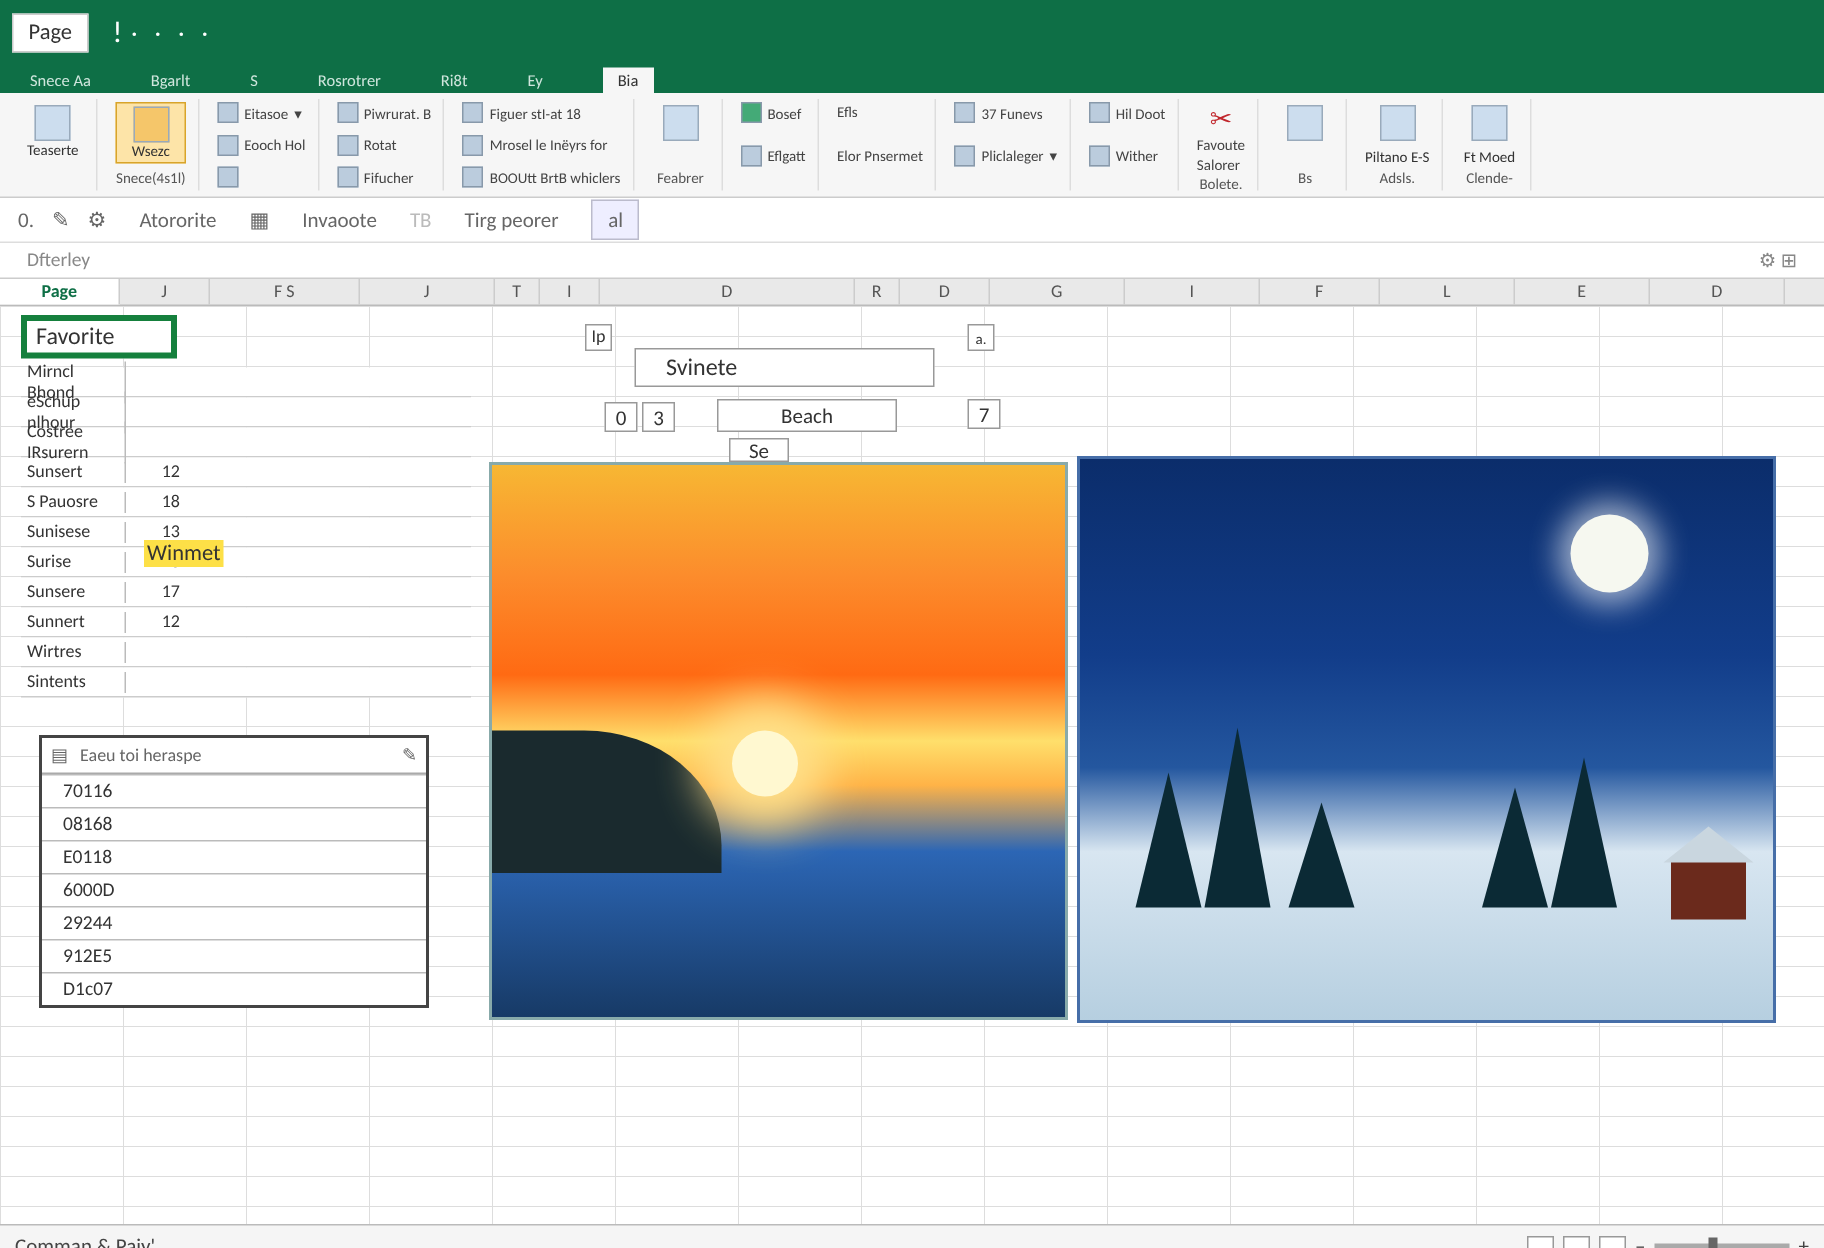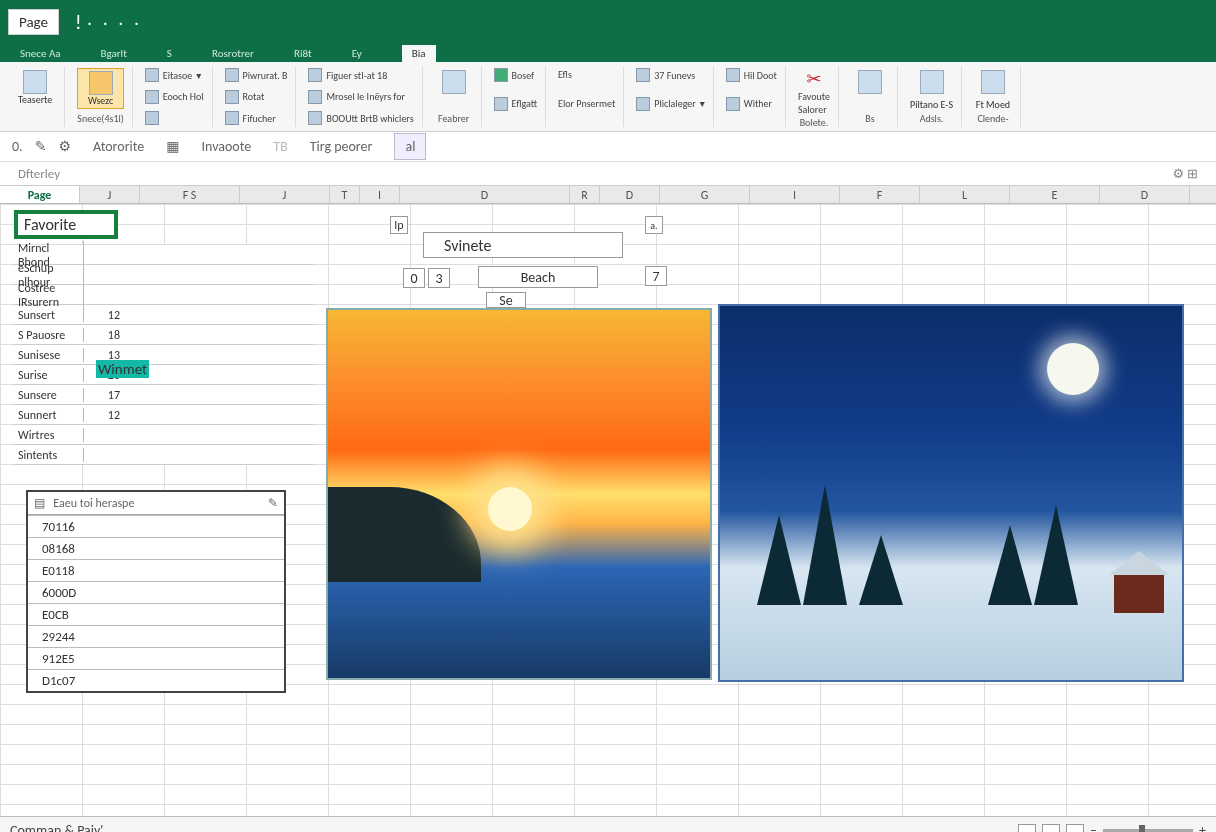--- a/index.html
+++ b/index.html
@@ -38,21 +38,21 @@
     background-image: linear-gradient(to right, #ddd 1px, transparent 1px),
                       linear-gradient(to bottom, #ddd 1px, transparent 1px);
     background-size: 82px 20px; }
   
   .leftpanel { position: absolute; left: 14px; top: 2px; width: 300px; }
   .favcell { border: 4px solid #15803d; font-size: 16px; padding: 1px 6px; margin-top: 4px; width: 104px; background: #fff; }
   .smallrows { margin-top: 6px; }
   .smallrows .srow { display: flex; align-items: center; height: 20px; border-bottom: 1px solid #ccc; font-size: 12px; background: #fff; }
   .smallrows .srow .l { width: 70px; border-right: 1px solid #bbb; padding-left: 4px; overflow: hidden; }
   .smallrows .srow .r { width: 40px; text-align: right; padding-right: 4px; }
-  .winetlbl { position: absolute; left: 96px; top: 156px; font-size: 15px; background: #14b8a6; padding: 0 2px; }
+  .winetlbl { position: absolute; left: 96px; top: 156px; font-size: 15px; background: #fde047; padding: 0 2px; }
   .numtable { position: absolute; left: 26px; top: 286px; width: 260px; border: 2px solid #444; background: #fff; }
   .numtable .hdr { display: flex; align-items: center; gap: 8px; padding: 4px 6px; border-bottom: 1px solid #aaa; font-size: 12px; color: #666; }
   .numtable .nr { border-top: 1px solid #bbb; height: 22px; display: flex; align-items: center; padding-left: 14px; font-size: 13px; }
   
   .absbox { position: absolute; background: #fff; border: 1px solid #999; display: flex; align-items: center; font-size: 14px; }
   
   .imgwrap { position: absolute; border: 2px solid #8aa; background: #ccc; }
   
   .sunset { background: linear-gradient(to bottom, #f7b733 0%, #fc8c2c 20%, #ff6a13 38%, #ffdf6b 50%, #ffb347 58%, #2c66b5 70%, #173a66 100%); }
   .sunset::after { content: ""; position: absolute; left: 42%; top: 48%; width: 44px; height: 44px; border-radius: 50%; background: #fff8d0; box-shadow: 0 0 30px 20px #ffe08a; }
@@ -315,21 +315,20 @@
     <div class="hdr">
         <span>▤</span>
         <span>Eaeu toi heraspe</span>
         <span style="margin-left:auto">✎</span>
       </div>
     <div id="numrows">
         <div class="nr">70116</div>
         <div class="nr">08168</div>
         <div class="nr">E0118</div>
         <div class="nr">6000D</div>
-        <div class="nr">E0CB</div>
         <div class="nr">29244</div>
         <div class="nr">912E5</div>
         <div class="nr">D1c07</div>
       </div>
   </div>
 
   <div class="absbox" style="left:390px; top:12px; width:18px; height:18px; font-size:12px; justify-content:center;">Ip</div>
   <div class="absbox" style="left:423px; top:28px; width:200px; height:26px; padding-left:20px; font-size:16px;">Svinete</div>
   <div class="absbox" style="left:478px; top:62px; width:120px; height:22px; justify-content:center;">Beach</div>
   <div class="absbox" style="left:403px; top:64px; width:22px; height:20px; justify-content:center;">0</div>

